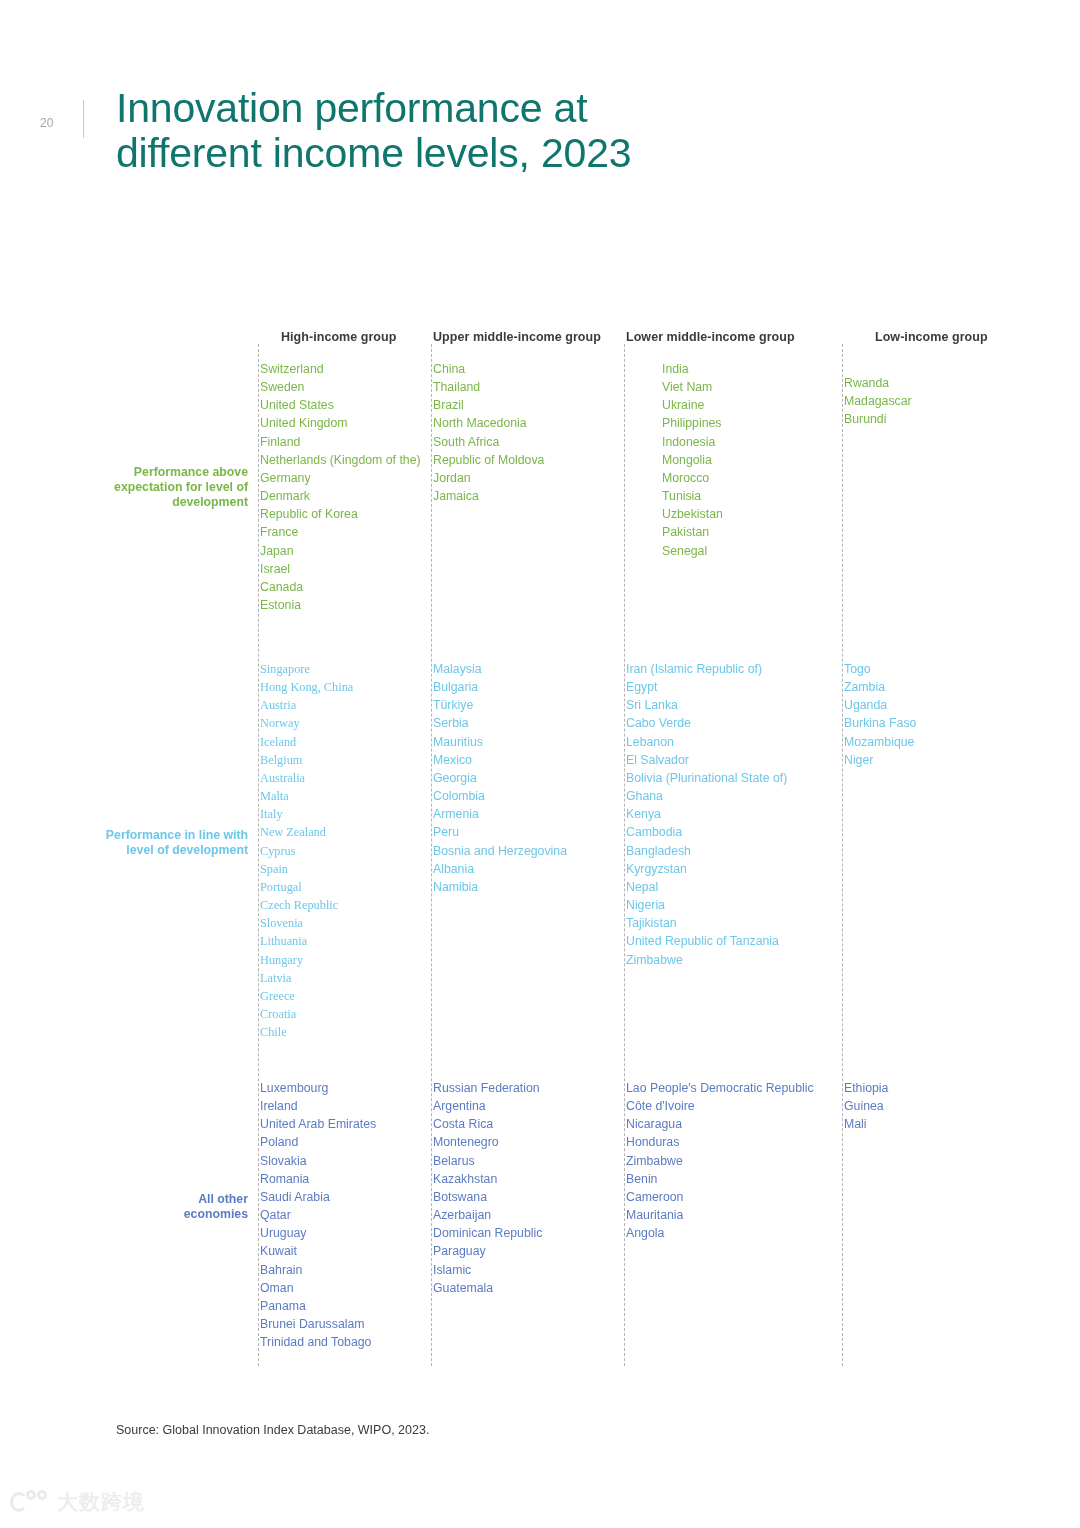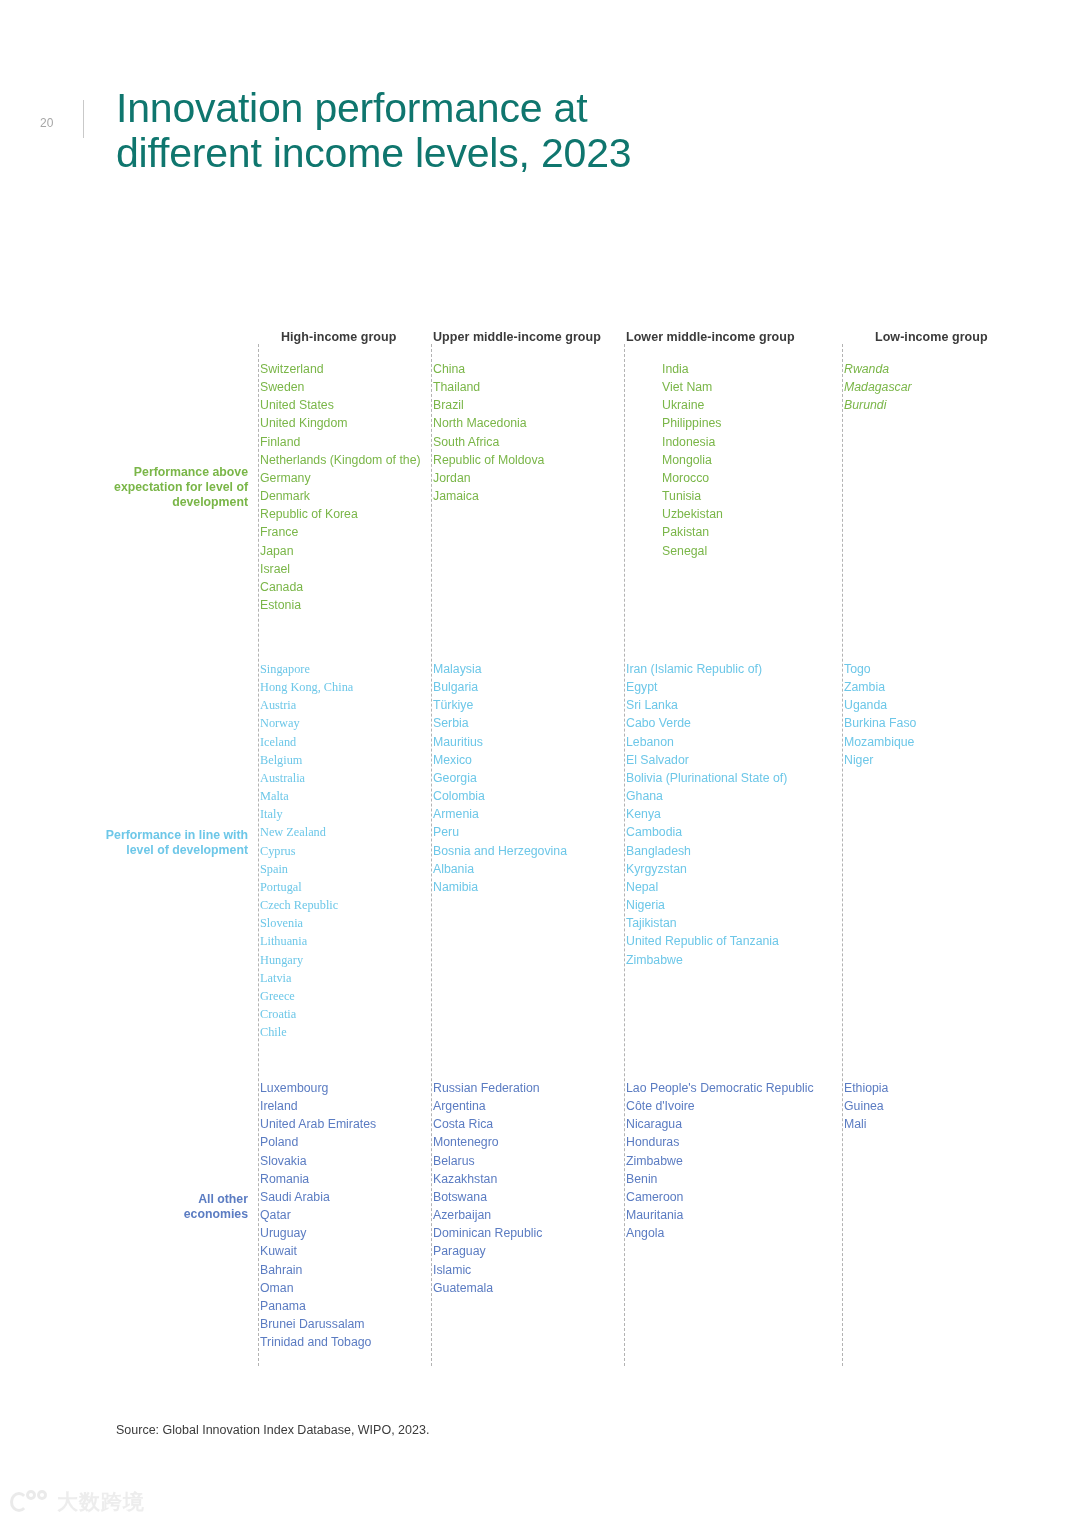--- a/index.html
+++ b/index.html
@@ -210,21 +210,21 @@
         <div>Ukraine</div>
         <div>Philippines</div>
         <div>Indonesia</div>
         <div>Mongolia</div>
         <div>Morocco</div>
         <div>Tunisia</div>
         <div>Uzbekistan</div>
         <div>Pakistan</div>
         <div>Senegal</div>
       </div>
-      <div class="cell g-green" style="left: 844px; top: 30px; font-style: italic;">
+      <div class="cell g-green" style="left: 844px; top: 44px;">
         <div>Rwanda</div>
         <div>Madagascar</div>
         <div>Burundi</div>
       </div>
       <div class="rowlabel lbl-blue" style="top: 498px; left: 60px; width: 188px;">Performance in line with
 level of development</div>
       <div class="cell g-blue" style="left: 260px; top: 330px; font-family: Liberation Serif, serif;">
         <div>Singapore</div>
         <div>Hong Kong, China</div>
         <div>Austria</div>

